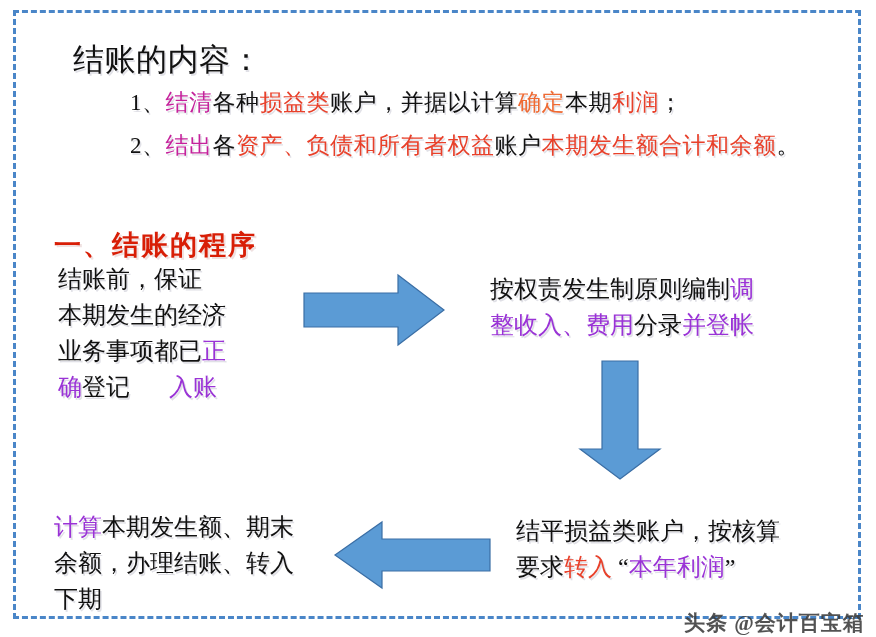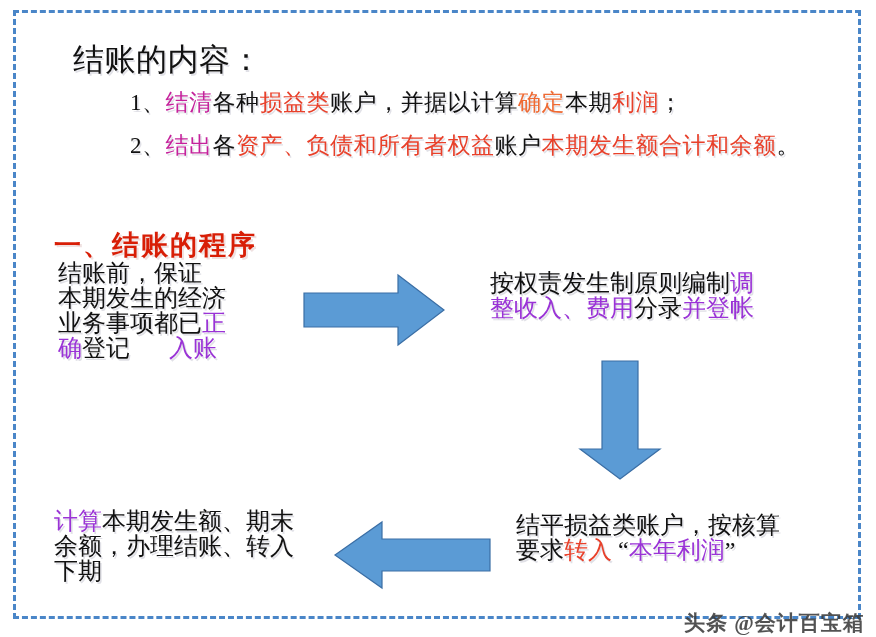--- a/index.html
+++ b/index.html
@@ -62,21 +62,21 @@
     letter-spacing: 2px;
     white-space: pre;
     text-shadow: 2px 2px 0 rgba(215,180,180,0.40);
     margin-top: 35px;
   }
 
   
   .flowbox {
     position: absolute;
     font-size: 24px;
-    line-height: 25px;
+    line-height: 36px;
     color: #111111;
     white-space: pre-line;
     text-shadow: 1.5px 1.5px 0 rgba(180,180,195,0.42);
   }
   #box-top-left   { left: 42px;  top: 248px; width: 250px; }
   #box-top-right  { left: 474px; top: 258px; width: 330px; }
   #box-bottom-right { left: 500px; top: 500px; width: 320px; }
   #box-bottom-left  { left: 38px;  top: 496px; width: 300px; }
 
   

